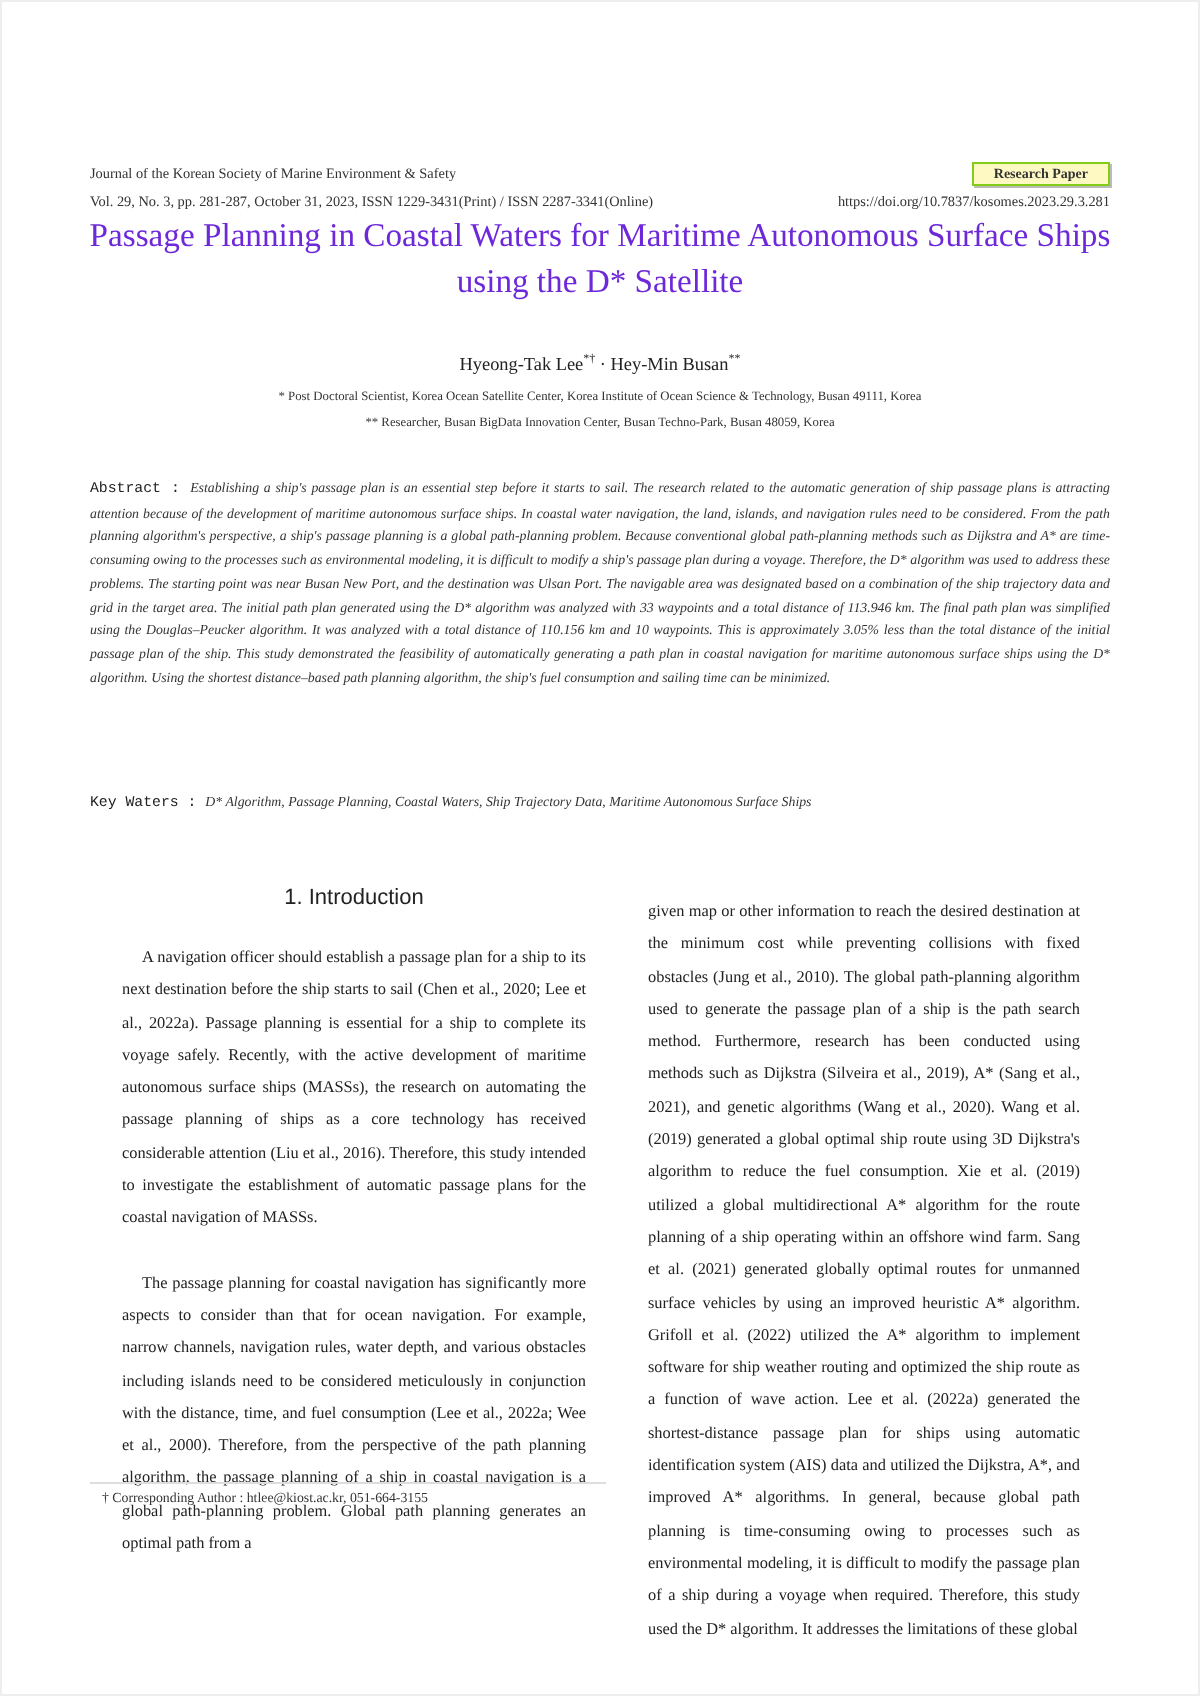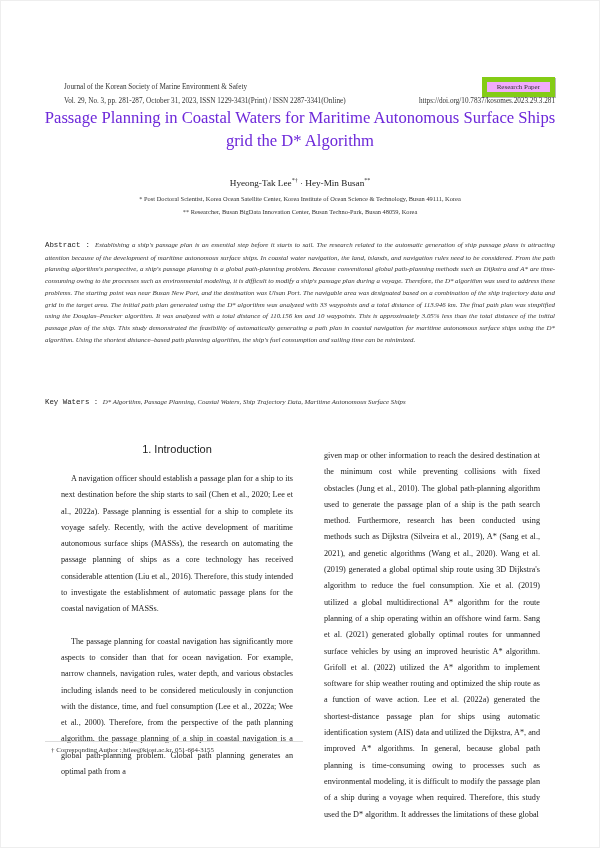--- a/index.html
+++ b/index.html
@@ -1,20 +1,20 @@
 <!DOCTYPE html>
 <html><head>
 <meta charset="utf-8">
 <style>
   html, body { margin: 0; padding: 0; background: #ffffff; }
   body { width: 600px; height: 848px; overflow: hidden; position: relative; font-family: "Liberation Serif", serif; color: #222; }
   .page { position: absolute; left: 0; top: 0; width: 598px; height: 846px; border: 1px solid #eeeeee; background: #fff; }
   .hdr { position: absolute; left: 44px; right: 44px; top: 79px; font-size: 7.2px; color: #333; }
-  .hdr-row { display: flex; justify-content: space-between; align-items: center; height: 14px; margin-left: 19px; }
-  .badge { border: 5px solid #84cc16; background: #f0abfc; font-weight: normal; font-size: 7px; padding: 1px 10px; box-shadow: 1px 1px 0 #bbb; }
+  .hdr-row { display: flex; justify-content: space-between; align-items: center; height: 14px; }
+  .badge { border: 1px solid #84cc16; background: #fef9c3; font-weight: bold; font-size: 7px; padding: 1px 10px; box-shadow: 1px 1px 0 #bbb; }
   .title { position: absolute; left: 20px; right: 20px; top: 105px; text-align: center; font-size: 16.6px; line-height: 23px; color: #6d28d9; }
   .authors { position: absolute; left: 0; right: 0; top: 176px; text-align: center; font-size: 9.2px; }
   .authors sup { font-size: 6px; }
   .affil { position: absolute; left: 0; right: 0; top: 191px; text-align: center; font-size: 6.4px; line-height: 13px; color: #333; }
   .abstract { position: absolute; left: 44px; right: 44px; top: 238px; font-size: 6.9px; line-height: 11.7px; text-align: justify; color: #333; }
   .abstract .lbl, .keywords .lbl { font-family: Liberation Mono, monospace; font-style: normal; font-size: 7.4px; color: #222; }
   .abstract .body, .keywords .body { font-style: italic; }
   .keywords { position: absolute; left: 44px; right: 44px; top: 397px; font-size: 6.9px; color: #333; }
   .colL { position: absolute; left: 44px; width: 264px; top: 430px; }
   .colR { position: absolute; left: 307px; width: 248px; top: 431px; }
@@ -36,21 +36,21 @@
       <span class="badge">Research Paper</span>
     </div>
     <div class="hdr-row">
       <span>Vol. 29, No. 3, pp. 281-287, October 31, 2023, ISSN 1229-3431(Print) / ISSN 2287-3341(Online)</span>
       <span>https://doi.org/10.7837/kosomes.2023.29.3.281</span>
     </div>
   </div>
 
   <div class="title">
     <div>Passage Planning in Coastal Waters for Maritime Autonomous Surface Ships</div>
-    <div>grid the D* Algorithm</div>
+    <div>using the D* Satellite</div>
   </div>
 
   <div class="authors">
     <span>Hyeong-Tak Lee</span><sup>*†</sup><span> · </span><span>Hey-Min Busan</span><sup>**</sup>
   </div>
 
   <div class="affil">
     <div>* Post Doctoral Scientist, Korea Ocean Satellite Center, Korea Institute of Ocean Science &amp; Technology, Busan 49111, Korea</div>
     <div>** Researcher, Busan BigData Innovation Center, Busan Techno-Park, Busan 48059, Korea</div>
   </div>

